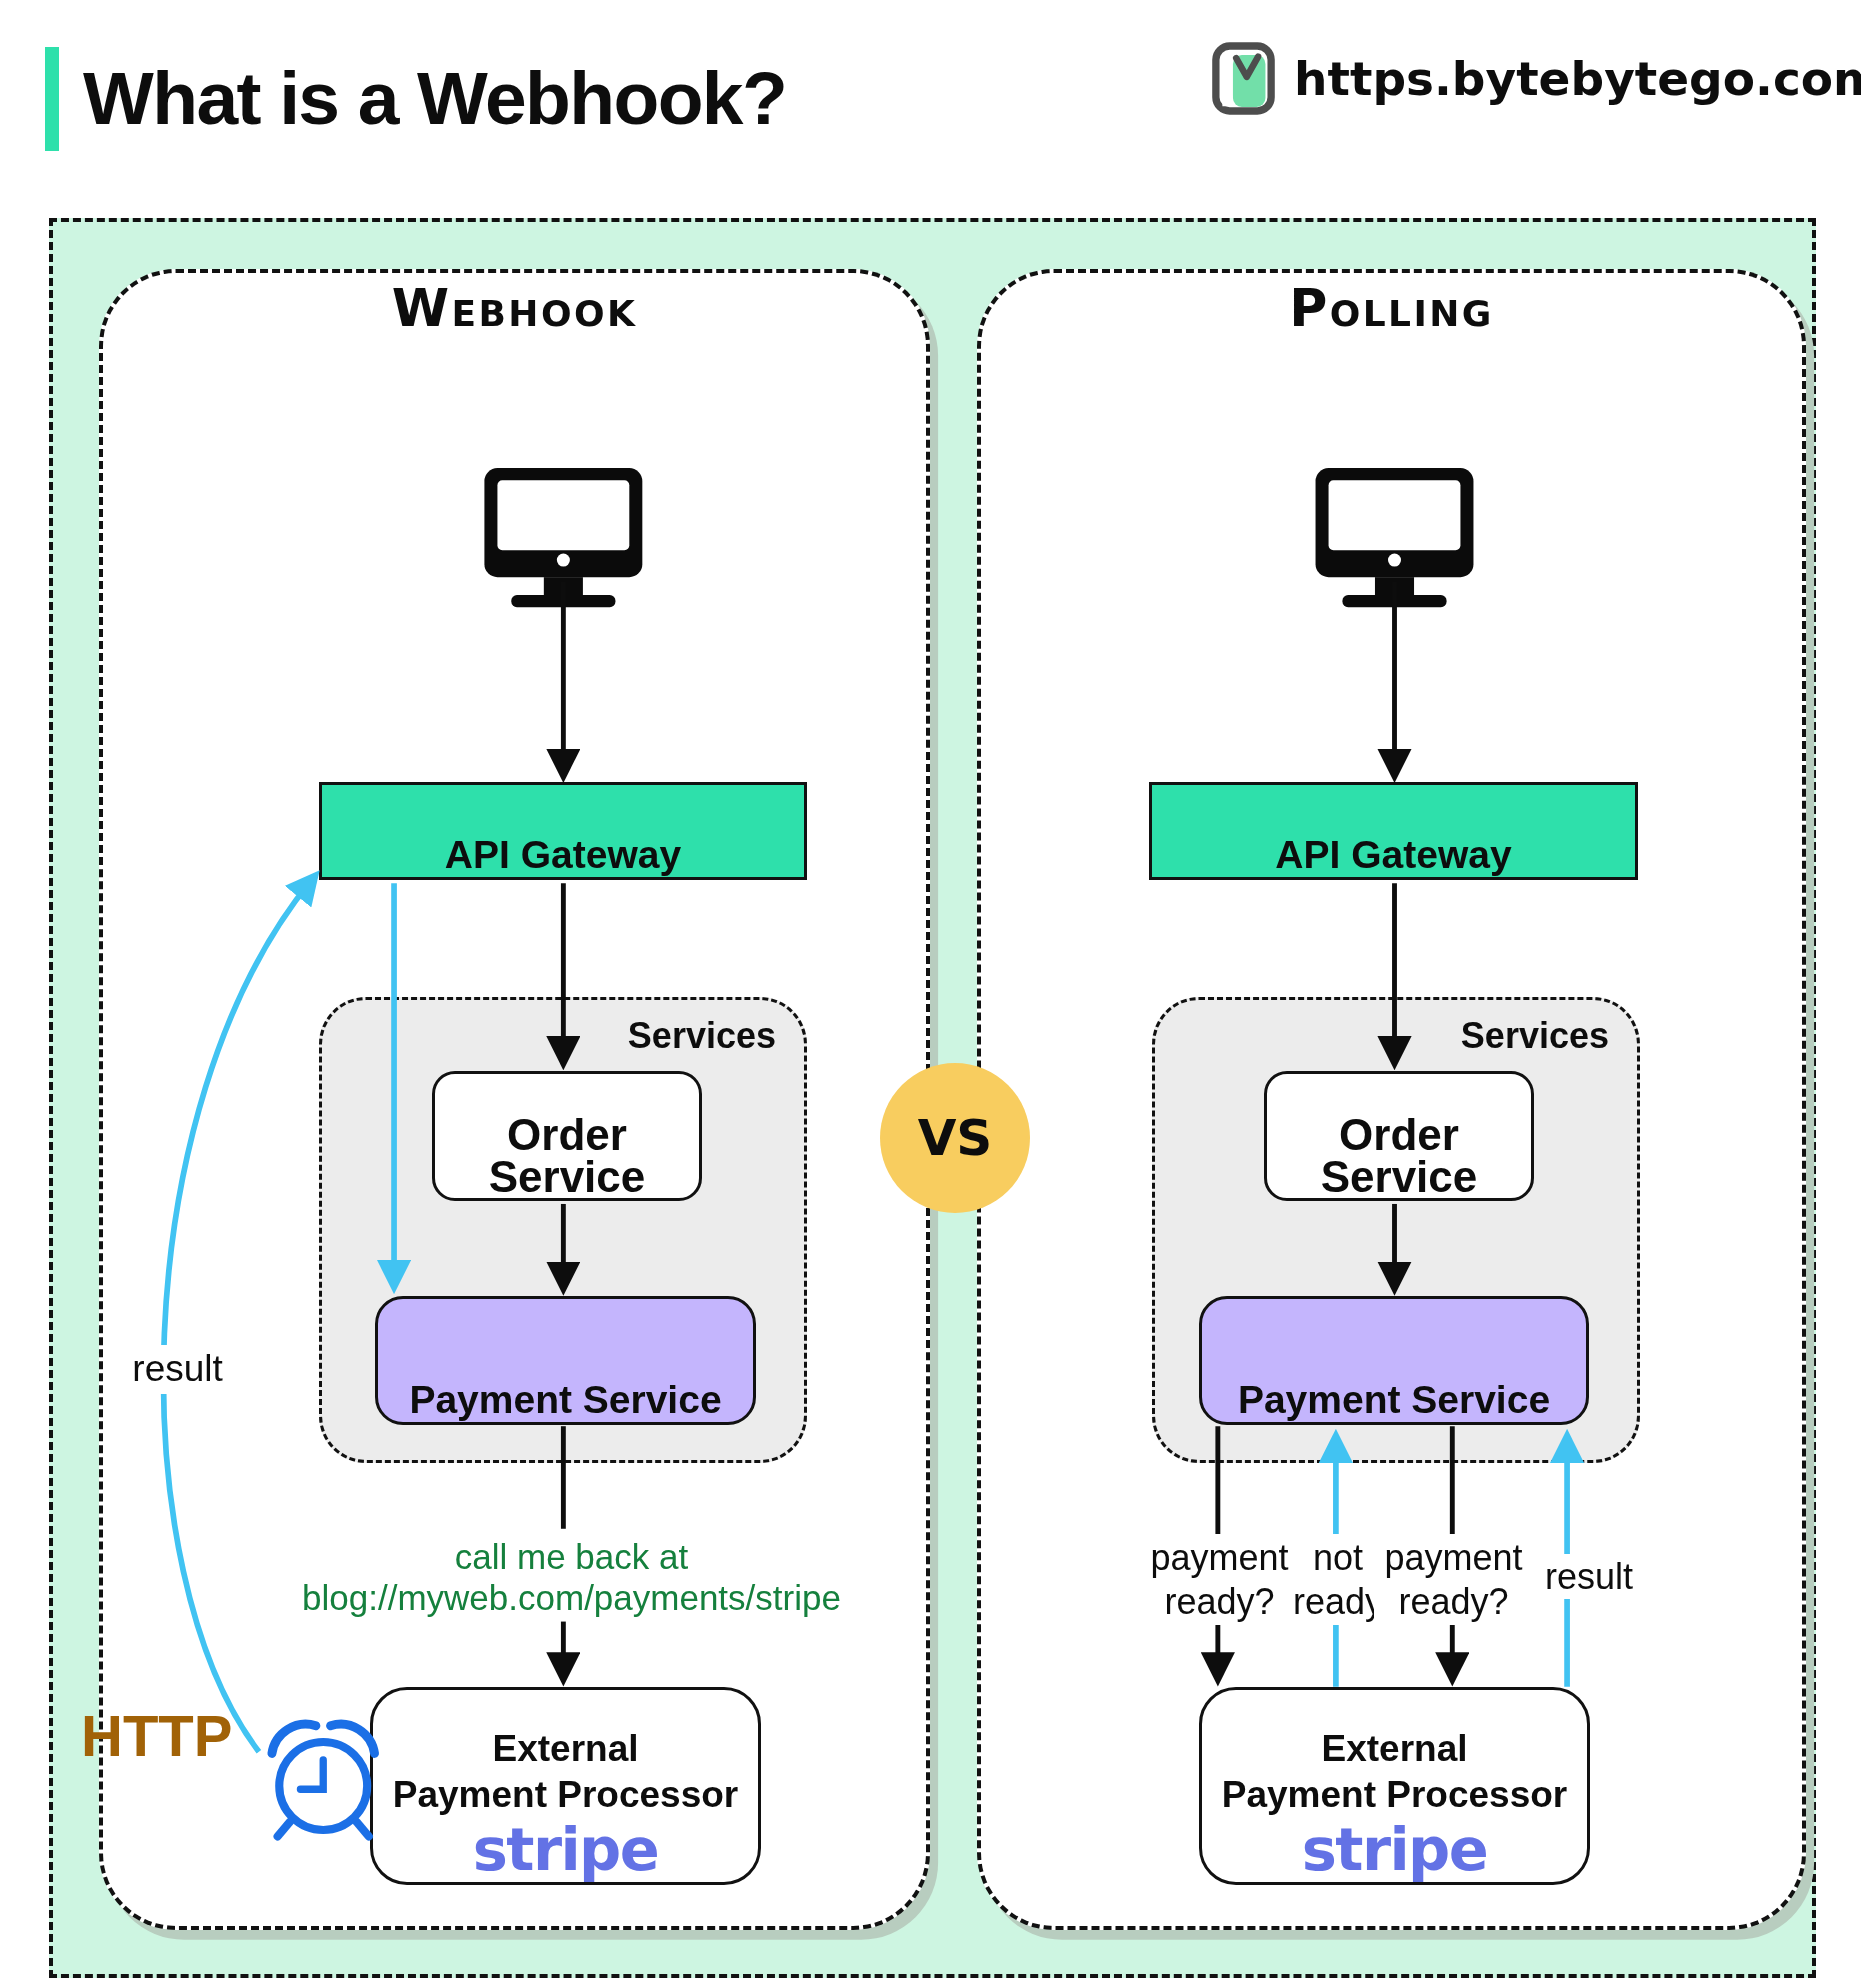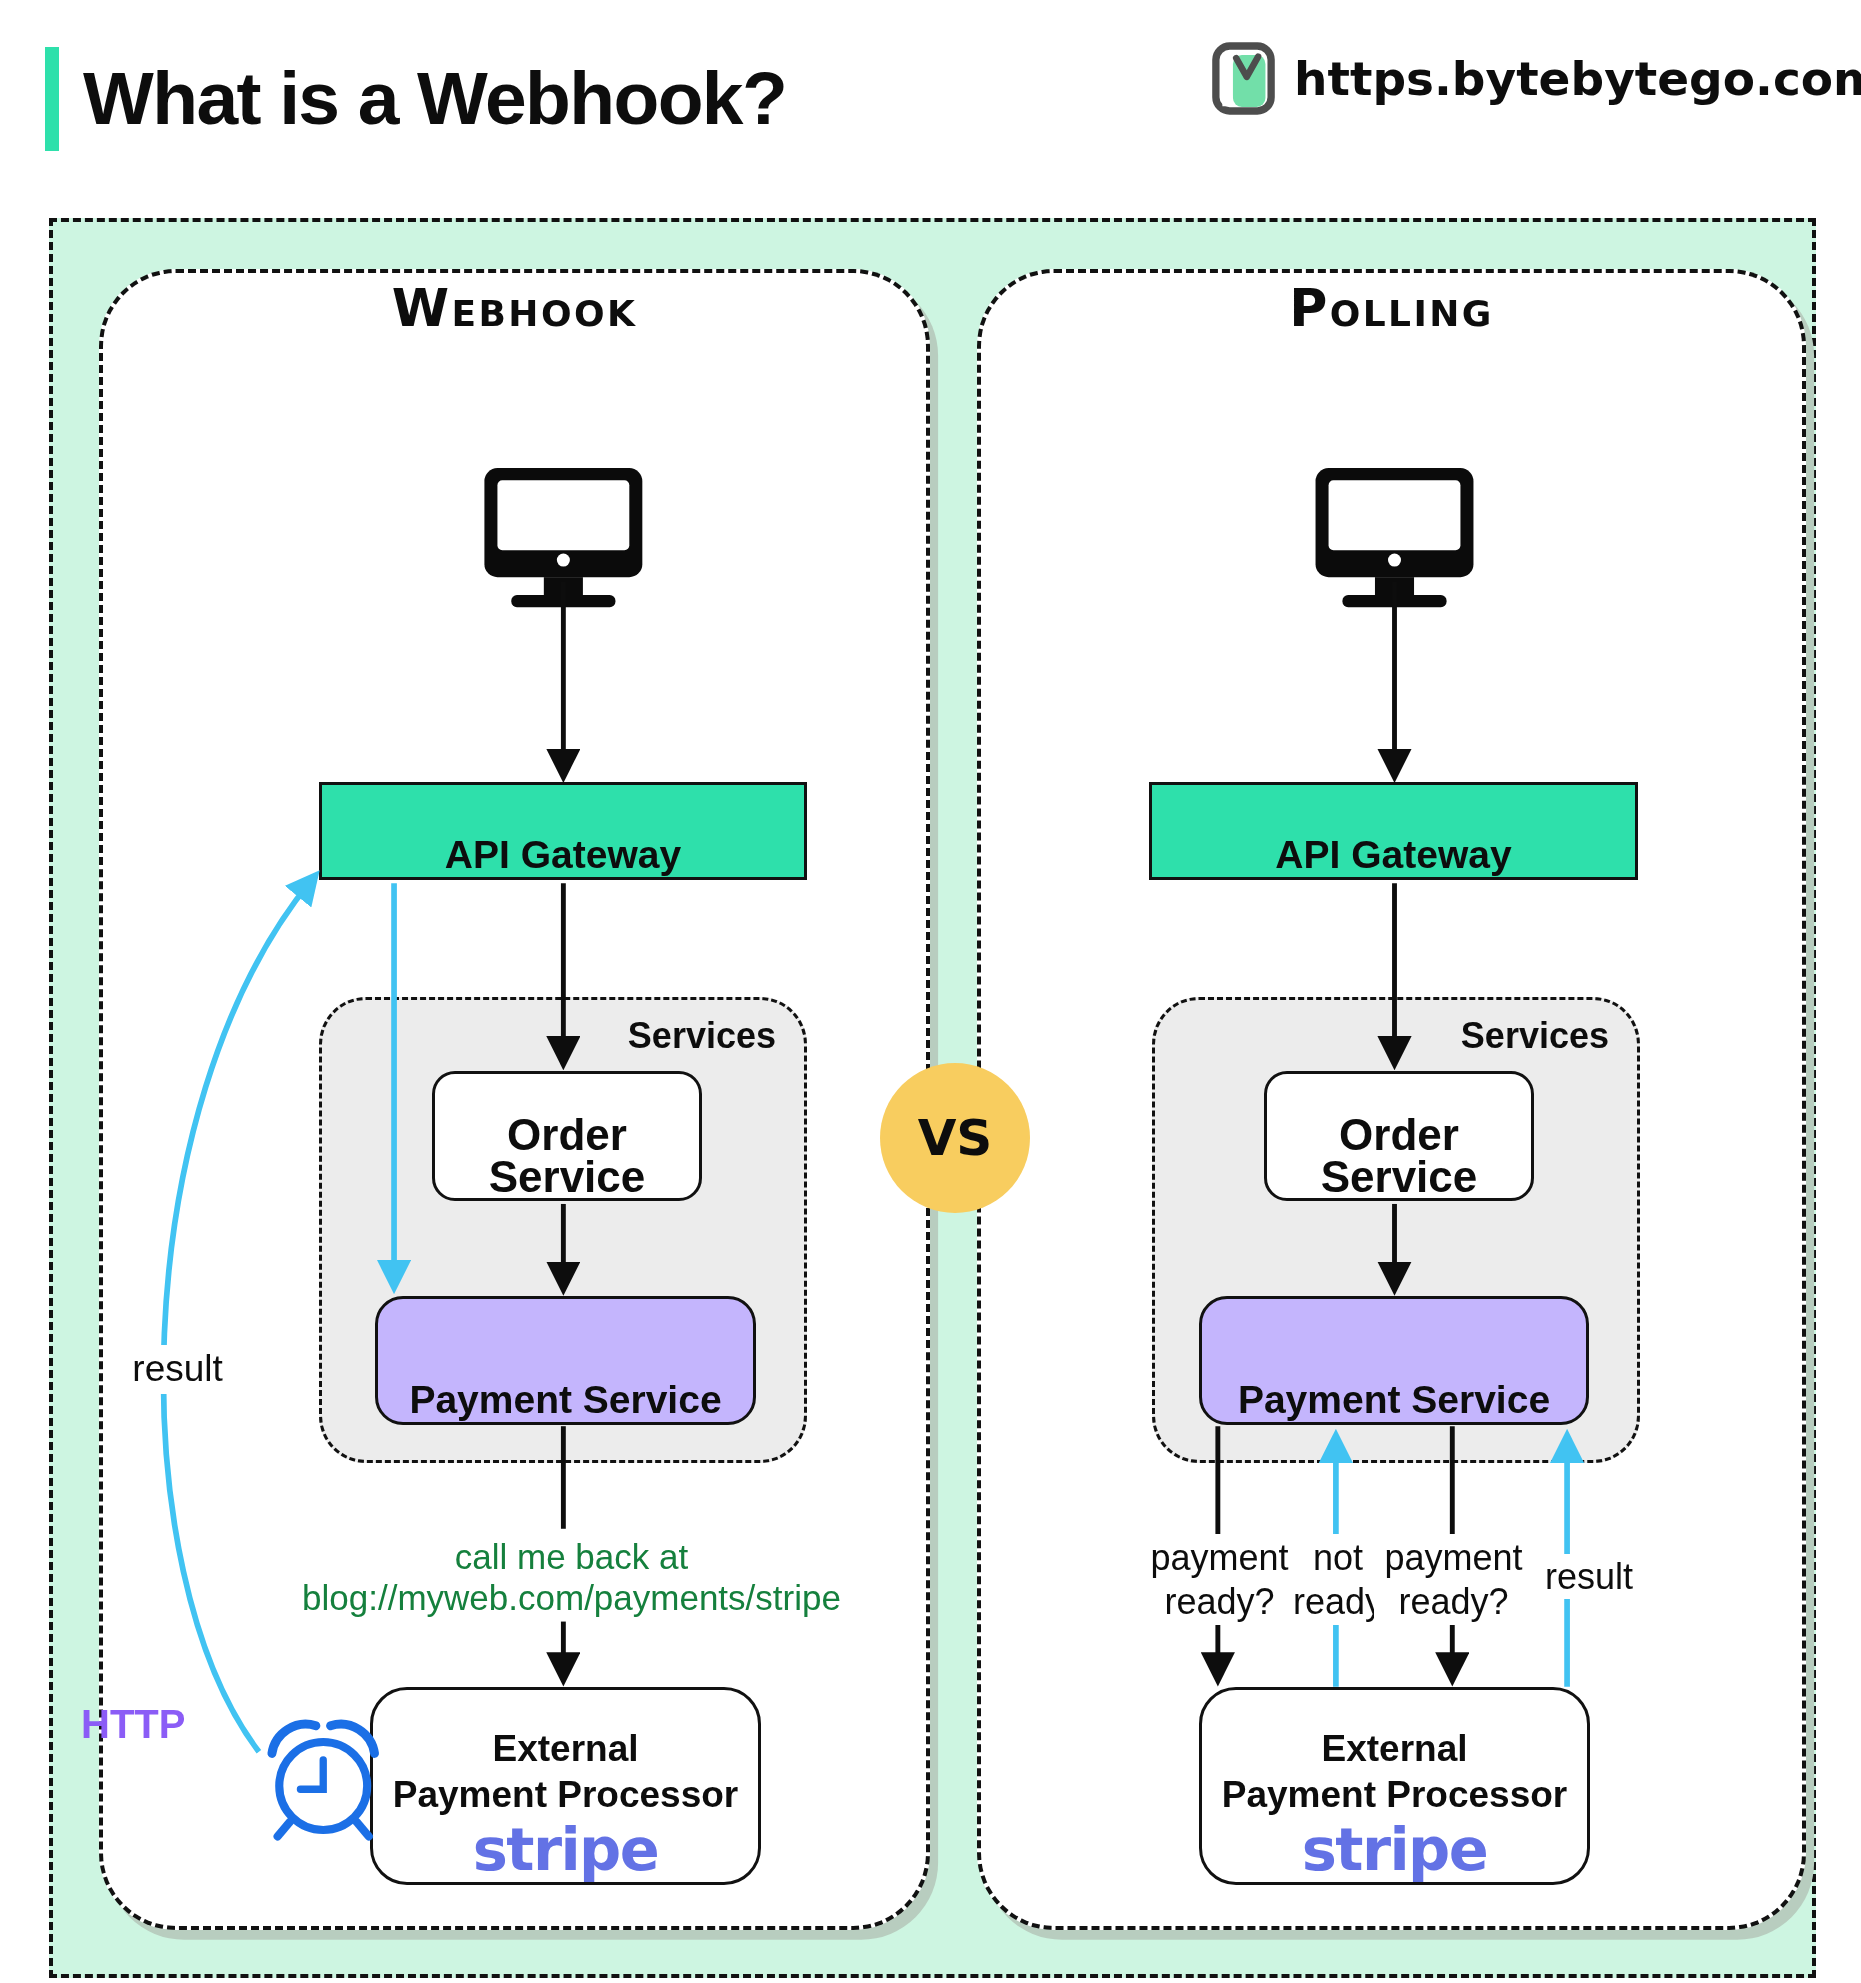--- a/index.html
+++ b/index.html
@@ -56,21 +56,21 @@
          font-family:"DejaVu Sans",sans-serif;}
 
   
   .vs{position:absolute;left:880px;top:1063px;width:150px;height:150px;border-radius:50%;
       background:#f8cd5f;display:flex;align-items:center;justify-content:center;
       font-family:"DejaVu Sans",sans-serif;font-size:50px;font-weight:700;z-index:6;}
 
   
   .lbl{position:absolute;z-index:6;text-align:center;}
   .lbl-result-l{left:121px;top:1345px;width:110px;font-size:37px;background:#fff;padding:3.3px 1.6px;}
-  .lbl-http{left:81px;top:1702px;font-size:40px;font-weight:700;color:#8b5cf6;}
+  .lbl-http{left:81px;top:1702px;font-size:58px;font-weight:700;color:#a16207;}
   .lbl-callback{left:280px;top:1536px;width:583px;font-size:35px;line-height:41px;color:#15803d;}
   .poll-lbl{font-size:36px;line-height:44px;background:#fff;padding:1.6px 0;}
   .lbl-q1{left:1140px;top:1534px;width:159px;}
   .lbl-nr{left:1291px;top:1534px;width:94px;}
   .lbl-q2{left:1374px;top:1534px;width:159px;}
   .lbl-res-r{left:1524px;top:1554px;width:130px;font-size:36px;background:#fff;padding:1.6px 0;}
 
   .arrows{position:absolute;left:0;top:0;z-index:5;pointer-events:none;}
 </style>
 </head>

